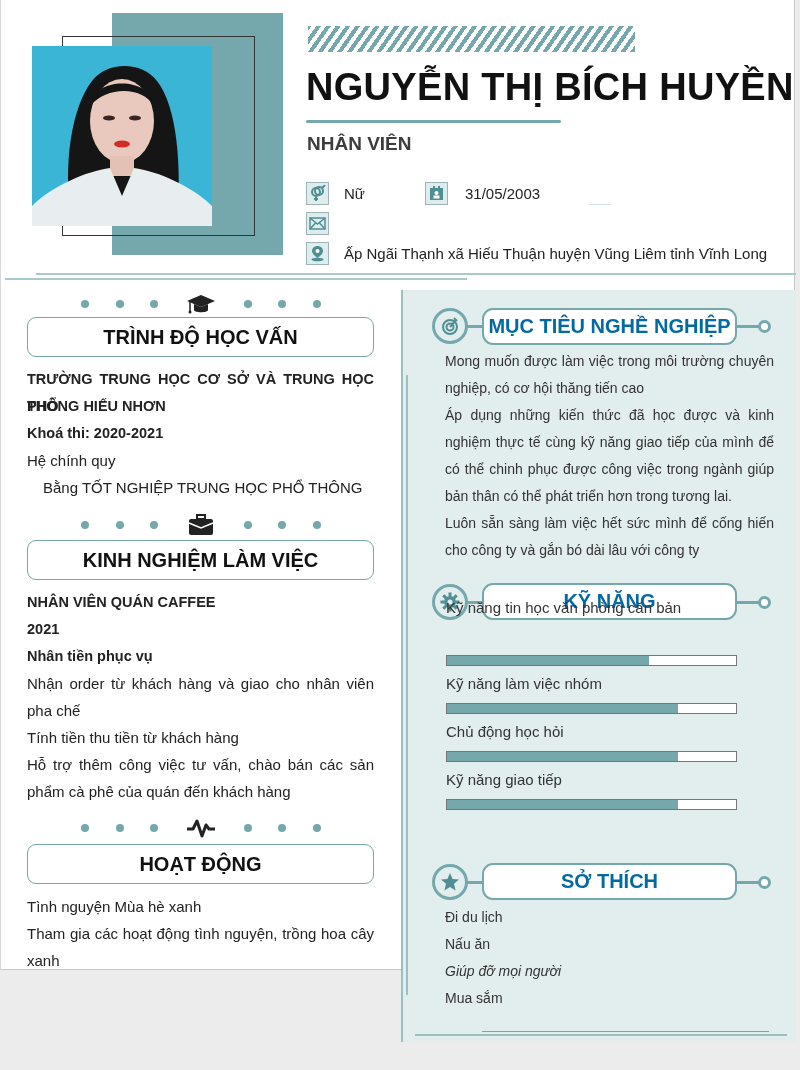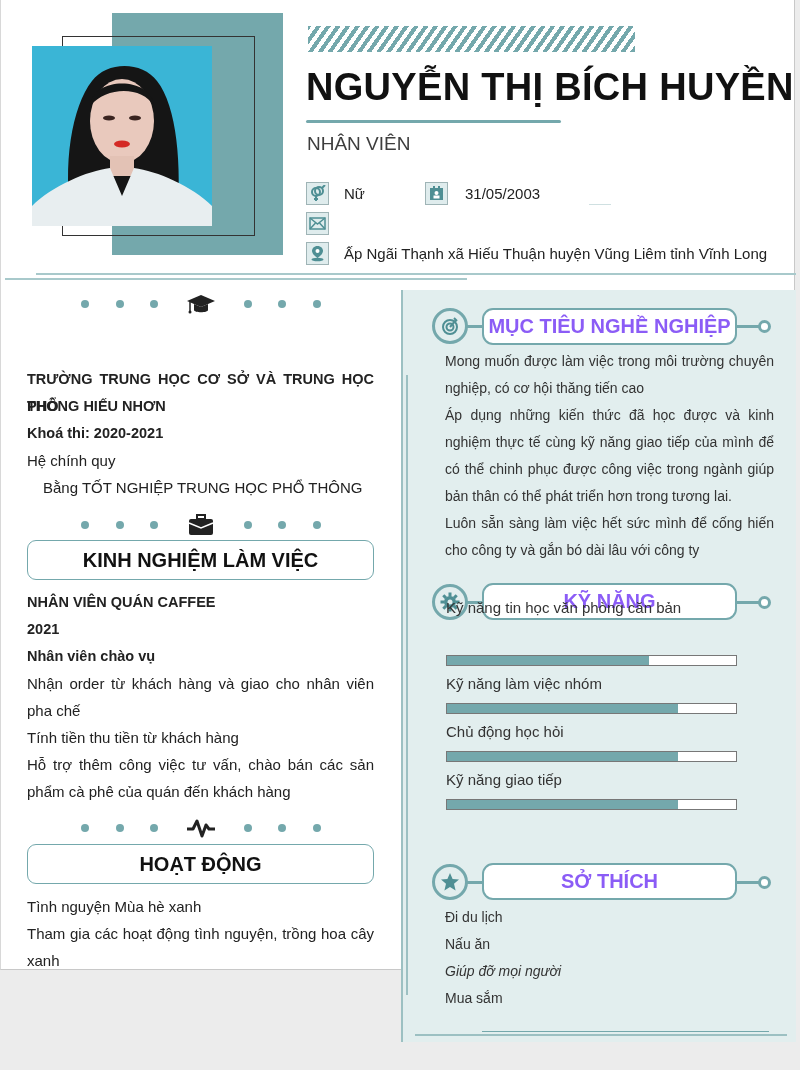--- a/index.html
+++ b/index.html
@@ -11,21 +11,21 @@
   
   .photo-bg { position: absolute; left: 111px; top: 13px; width: 171px; height: 242px; background: #74a8ac; }
   .photo-frame { position: absolute; left: 61px; top: 36px; width: 193px; height: 200px; border: 1.5px solid #333; }
   .photo { position: absolute; left: 31px; top: 46px; width: 180px; height: 180px; overflow: hidden; background: #3bb7d6; }
   .photo svg { display: block; }
 
   .stripes { position: absolute; left: 307px; top: 26px; width: 327px; height: 26px;
     background: repeating-linear-gradient(-55deg, #74a8ac 0 4px, #fff 4px 8px); }
   .name { position: absolute; left: 305px; top: 66px; font-size: 38px; font-weight: bold; color: #111; letter-spacing: 0.3px; white-space: nowrap; }
   .name-rule { position: absolute; left: 305px; top: 120px; width: 255px; height: 3px; background: #74a8ac; border-radius: 2px; }
-  .job-title { position: absolute; left: 306px; top: 133px; font-size: 19px; font-weight: normal; color: #3d3d3d; }
+  .job-title { position: absolute; left: 306px; top: 133px; font-size: 19px; font-weight: bold; color: #3d3d3d; }
 
   .info-icon { position: absolute; width: 23px; height: 23px; background: #dfeced; border: 1px solid #9fb4b6; display: flex; align-items: center; justify-content: center; }
   .info-icon svg { display: block; }
   .info-text { position: absolute; font-size: 15px; color: #222; white-space: nowrap; }
   .blank-box { position: absolute; left: 588px; top: 181px; width: 22px; height: 24px; border-bottom: 1px solid #cfe0e1; }
 
   .header-rule-1 { position: absolute; left: 35px; top: 273px; width: 760px; height: 2px; background: #a8c9cb; }
   .header-rule-2 { position: absolute; left: 4px; top: 278px; width: 462px; height: 2px; background: #a8c9cb; }
 
   
@@ -37,21 +37,21 @@
   .left-line.bold { font-weight: bold; font-size: 14.5px; }
 
   
   .right-panel { position: absolute; left: 400px; top: 290px; width: 395px; height: 752px; background: #e2eeee; border-left: 2px solid #9cc0c2; }
   .right-vline { position: absolute; left: 405px; top: 375px; width: 2px; height: 620px; background: #9cc0c2; }
   .bottom-rule-1 { position: absolute; left: 414px; top: 1034px; width: 372px; height: 2px; background: #9cc0c2; }
   .bottom-rule-2 { position: absolute; left: 481px; top: 1031px; width: 287px; height: 1px; background: #74a8ac; }
 
   .rh-circle { position: absolute; width: 36px; height: 36px; border-radius: 50%; background: #e2eeee; border: 3px solid #74a8ac; display: flex; align-items: center; justify-content: center; }
   .rh-connector { position: absolute; height: 3px; background: #74a8ac; }
-  .rh-box { position: absolute; height: 37px; border: 2px solid #74a8ac; border-radius: 11px; background: #fff; display: flex; align-items: center; justify-content: center; font-size: 20px; font-weight: bold; color: #8b5cf6; white-space: nowrap; }
+  .rh-box { position: absolute; height: 37px; border: 2px solid #74a8ac; border-radius: 11px; background: #fff; display: flex; align-items: center; justify-content: center; font-size: 20px; font-weight: bold; color: #0369a1; white-space: nowrap; }
   .rh-tail { position: absolute; height: 3px; background: #74a8ac; width: 22px; }
   .rh-end { position: absolute; width: 13px; height: 13px; border-radius: 50%; border: 3px solid #74a8ac; background: #fff; }
 
   .right-text { position: absolute; left: 444px; width: 329px; font-size: 14px; color: #333; line-height: 27px; text-align: justify; text-align-last: left; }
   .right-item { position: absolute; left: 444px; font-size: 14px; color: #333; white-space: nowrap; }
 
   .skill-label { position: absolute; left: 445px; font-size: 15px; color: #333; white-space: nowrap; }
   .skill-bar { position: absolute; left: 445px; width: 291px; height: 11px; background: #fff; border: 1px solid #777; }
   .skill-fill { height: 100%; background: #74a8ac; }
 </style>
@@ -134,20 +134,21 @@
           <path d="M15 2 L29 8 L15 14 L1 8 Z" fill="#222"></path>
           <path d="M8 11 L8 17 C8 20 22 20 22 17 L22 11 L15 14 Z" fill="#222"></path>
           <line x1="4" y1="9" x2="4" y2="18" stroke="#222" stroke-width="1.5"></line>
           <circle cx="4" cy="19" r="1.5" fill="#222"></circle>
         </svg>
     </span>
     <span class="dot"></span>
       <span class="dot"></span>
       <span class="dot"></span>
   </div>
+  <div class="left-heading" style="top:317px;">TRÌNH ĐỘ HỌC VẤN</div>
   <div class="left-line bold" style="top:366px;">TRƯỜNG TRUNG HỌC CƠ SỞ VÀ TRUNG HỌC PHỔ</div>
   <div class="left-line bold" style="top:393px;">THÔNG HIẾU NHƠN</div>
   <div class="left-line bold" style="top:420px;">Khoá thi: 2020-2021</div>
   <div class="left-line" style="top:447px;">Hệ chính quy</div>
   <div class="left-line" style="top:474px;margin-left:16px;">Bằng TỐT NGHIỆP TRUNG HỌC PHỔ THÔNG</div>
 
   <div class="dots-row" style="top:513px;">
     <span class="dot"></span>
       <span class="dot"></span>
       <span class="dot"></span>
@@ -158,21 +159,21 @@
           <path d="M1 9 L13 14 L25 9" fill="none" stroke="#fff" stroke-width="1.5"></path>
         </svg>
     </span>
     <span class="dot"></span>
       <span class="dot"></span>
       <span class="dot"></span>
   </div>
   <div class="left-heading" style="top:540px;">KINH NGHIỆM LÀM VIỆC</div>
   <div class="left-line bold" style="top:589px;">NHÂN VIÊN QUÁN CAFFEE</div>
   <div class="left-line bold" style="top:616px;">2021</div>
-  <div class="left-line bold" style="top:643px;">Nhân viên chào vụ</div>
+  <div class="left-line bold" style="top:643px;">Nhân tiền phục vụ</div>
   <div class="left-line" style="top:670px;">Nhận order từ khách hàng và giao cho nhân viên pha chế</div>
   <div class="left-line" style="top:724px;">Tính tiền thu tiền từ khách hàng</div>
   <div class="left-line" style="top:751px;">Hỗ trợ thêm công việc tư vấn, chào bán các sản phẩm cà phê của quán đến khách hàng</div>
 
   <div class="dots-row" style="top:816px;">
     <span class="dot"></span>
       <span class="dot"></span>
       <span class="dot"></span>
     <span class="dot-icon">
       <svg width="30" height="22" viewBox="0 0 30 22">

